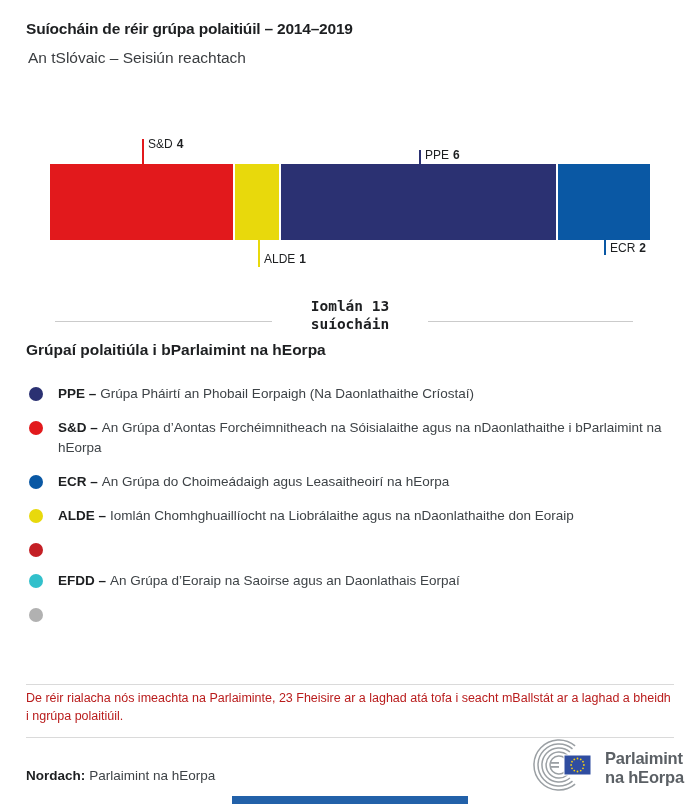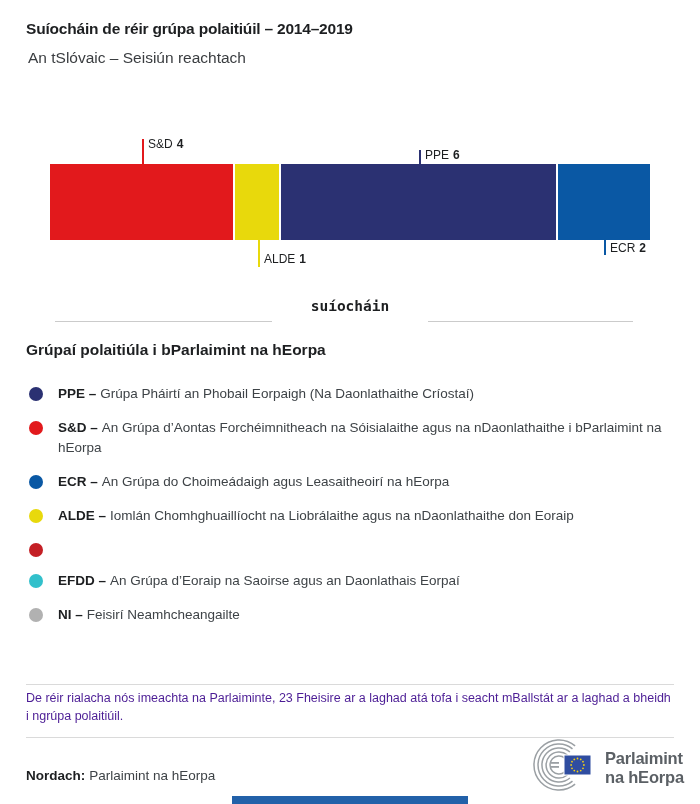--- a/index.html
+++ b/index.html
@@ -34,21 +34,21 @@
   .legend-heading{position:absolute;left:26px;top:341px;font-size:15.5px;font-weight:bold;color:#1d1f21;margin:0;}
   .legend{position:absolute;left:26px;top:384px;width:648px;}
   .legend-row{display:flex;margin-bottom:14px;line-height:20px;font-size:13.5px;}
   .legend-dot{width:14px;height:14px;border-radius:50%;flex-shrink:0;margin:3px 15px 0 3px;}
   .legend-text{color:#3e4347;}
   .legend-text b{color:#1d1f21;margin-right:4px;}
 
   .sep{position:absolute;left:26px;width:648px;height:1px;background:#dadada;}
   .sep.s1{top:684px;}
   .sep.s2{top:737px;}
-  .footnote{position:absolute;left:26px;top:690px;width:645px;font-size:12.5px;line-height:17.5px;color:#4c1d95;margin:0;}
+  .footnote{position:absolute;left:26px;top:690px;width:645px;font-size:12.5px;line-height:17.5px;color:#b91c1c;margin:0;}
 
   .source{position:absolute;left:26px;top:768px;font-size:13.5px;color:#3e4347;}
   .source b{color:#1d1f21;margin-right:4px;}
 
   .logo{position:absolute;left:533px;top:738px;display:flex;align-items:center;}
   .logo-text{margin-left:8px;font-size:16.5px;font-weight:bold;line-height:19px;color:#5b6065;letter-spacing:-0.2px;}
 
   .bottom-bar{position:absolute;left:232px;top:796px;width:236px;height:8px;background:#2261a9;}
 </style>
 </head>
@@ -74,20 +74,21 @@
         <div class="tick above short" style="left: 419px; background: rgb(43, 49, 114);"></div>
         <div class="blabel above short" style="left: 425px;"><span>PPE</span><b>6</b></div>
         <div class="tick below short" style="left: 604px; background: rgb(10, 88, 164);"></div>
         <div class="blabel below short" style="left: 610px;"><span>ECR</span><b>2</b></div>
       </div>
   </div>
 
   <div>
     <div class="hline left"></div>
     <div class="total-text">
+      <div>Iomlán 13</div>
       <div>suíocháin</div>
     </div>
     <div class="hline right"></div>
   </div>
 
   <h2 class="legend-heading">Grúpaí polaitiúla i bParlaimint na hEorpa</h2>
   <div class="legend" id="legend">
       <div class="legend-row">
         <span class="legend-dot" style="background: rgb(43, 49, 114);"></span>
         <div class="legend-text"><b>PPE –</b><span>Grúpa Pháirtí an Phobail Eorpaigh (Na Daonlathaithe Críostaí)</span></div>
@@ -106,21 +107,20 @@
       </div>
       <div class="legend-row">
         <span class="legend-dot" style="background: rgb(196, 31, 37);"></span>
       </div>
       <div class="legend-row">
         <span class="legend-dot" style="background: rgb(50, 192, 203);"></span>
         <div class="legend-text"><b>EFDD –</b><span>An Grúpa d’Eoraip na Saoirse agus an Daonlathais Eorpaí</span></div>
       </div>
       <div class="legend-row">
         <span class="legend-dot" style="background: rgb(177, 177, 177);"></span>
-        <div class="legend-text"><b>NI –</b><span>Feisirí Neamhcheangailte</span></div>
       </div>
     </div>
 
   <div class="sep s1"></div>
   <p class="footnote">De réir rialacha nós imeachta na Parlaiminte, 23 Fheisire ar a laghad atá tofa i seacht mBallstát ar a laghad a bheidh i ngrúpa polaitiúil.</p>
   <div class="sep s2"></div>
 
   <div class="source">
     <b>Nordach:</b><span>Parlaimint na hEorpa</span>
   </div>

